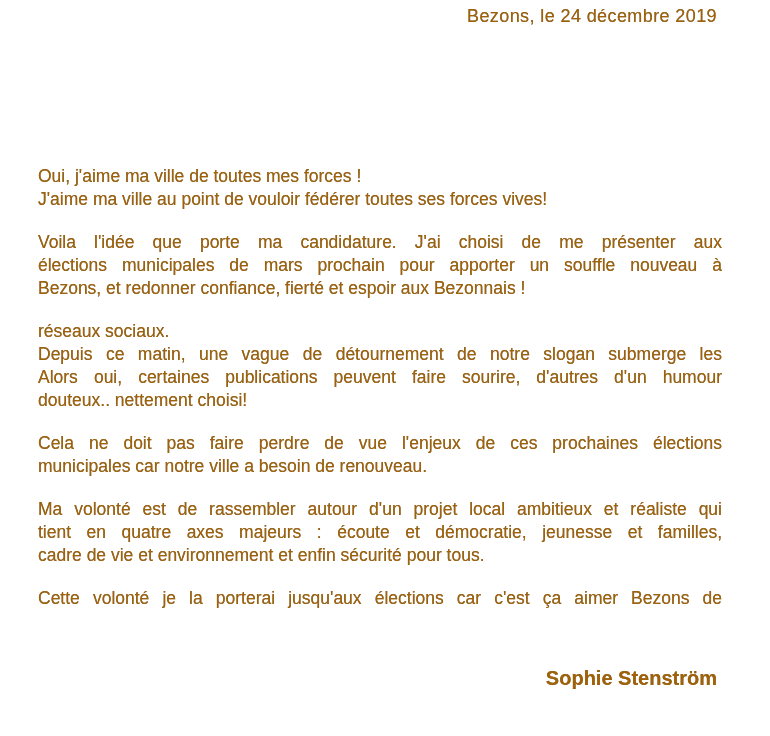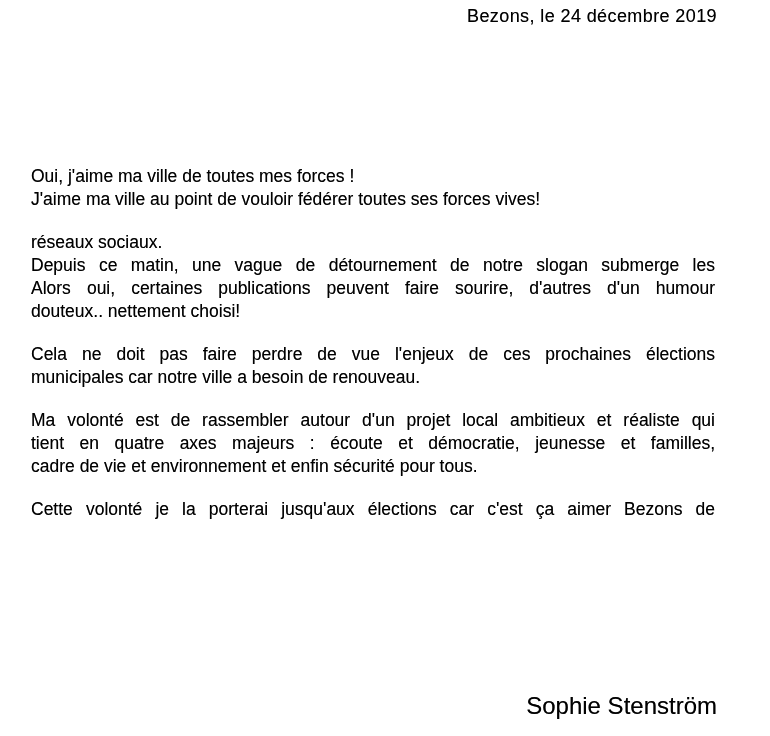--- a/index.html
+++ b/index.html
@@ -6,71 +6,76 @@
     margin: 0;
     padding: 0;
     background: #ffffff;
   }
   .page {
     position: relative;
     width: 770px;
     height: 736px;
     background: #ffffff;
     font-family: "Liberation Sans", sans-serif;
-    color: #000000;
+    color: #a16207;
     overflow: hidden;
     text-shadow: 0 0 0.6px rgba(25,25,25,0.55);
   }
   .dateline {
     position: absolute;
     top: 6px;
     right: 53px;
     font-size: 18px;
     letter-spacing: 0.4px;
     white-space: nowrap;
   }
   .letter-body {
     position: absolute;
-    left: 31px;
+    left: 38px;
     top: 165px;
     width: 684px;
     font-size: 17.5px;
     line-height: 23px;
   }
   .paragraph {
     margin: 0 0 20px 0;
   }
   .line {
     height: 23px;
     text-align: left;
     white-space: normal;
   }
   .line.justify {
     text-align: justify;
     text-align-last: justify;
   }
   .signature {
     position: absolute;
-    top: 692px;
+    top: 667px;
     right: 53px;
-    font-size: 24px;
-    font-weight: normal;
+    font-size: 20px;
+    font-weight: bold;
     white-space: nowrap;
   }
 </style>
 </head>
 <body>
 
 <div class="page">
   <div class="dateline">Bezons, le 24 décembre 2019</div>
 
   <div class="letter-body" id="letter-body">
       <div class="paragraph">
         <div class="line">Oui, j'aime ma ville de toutes mes forces !</div>
         <div class="line">J'aime ma ville au point de vouloir fédérer toutes ses forces vives!</div>
+      </div>
+      <div class="paragraph">
+        <div class="line justify">Voila l'idée que porte ma candidature. J'ai choisi de me présenter aux</div>
+        <div class="line justify">élections municipales de mars prochain pour apporter un souffle nouveau à</div>
+        <div class="line">Bezons, et redonner confiance, fierté et espoir aux Bezonnais !</div>
       </div>
       <div class="paragraph">
         <div class="line">réseaux sociaux.</div>
         <div class="line justify">Depuis ce matin, une vague de détournement de notre slogan submerge les</div>
         <div class="line justify">Alors oui, certaines publications peuvent faire sourire, d'autres d'un humour</div>
         <div class="line">douteux.. nettement choisi!</div>
       </div>
       <div class="paragraph">
         <div class="line justify">Cela ne doit pas faire perdre de vue l'enjeux de ces prochaines élections</div>
         <div class="line">municipales car notre ville a besoin de renouveau.</div>

